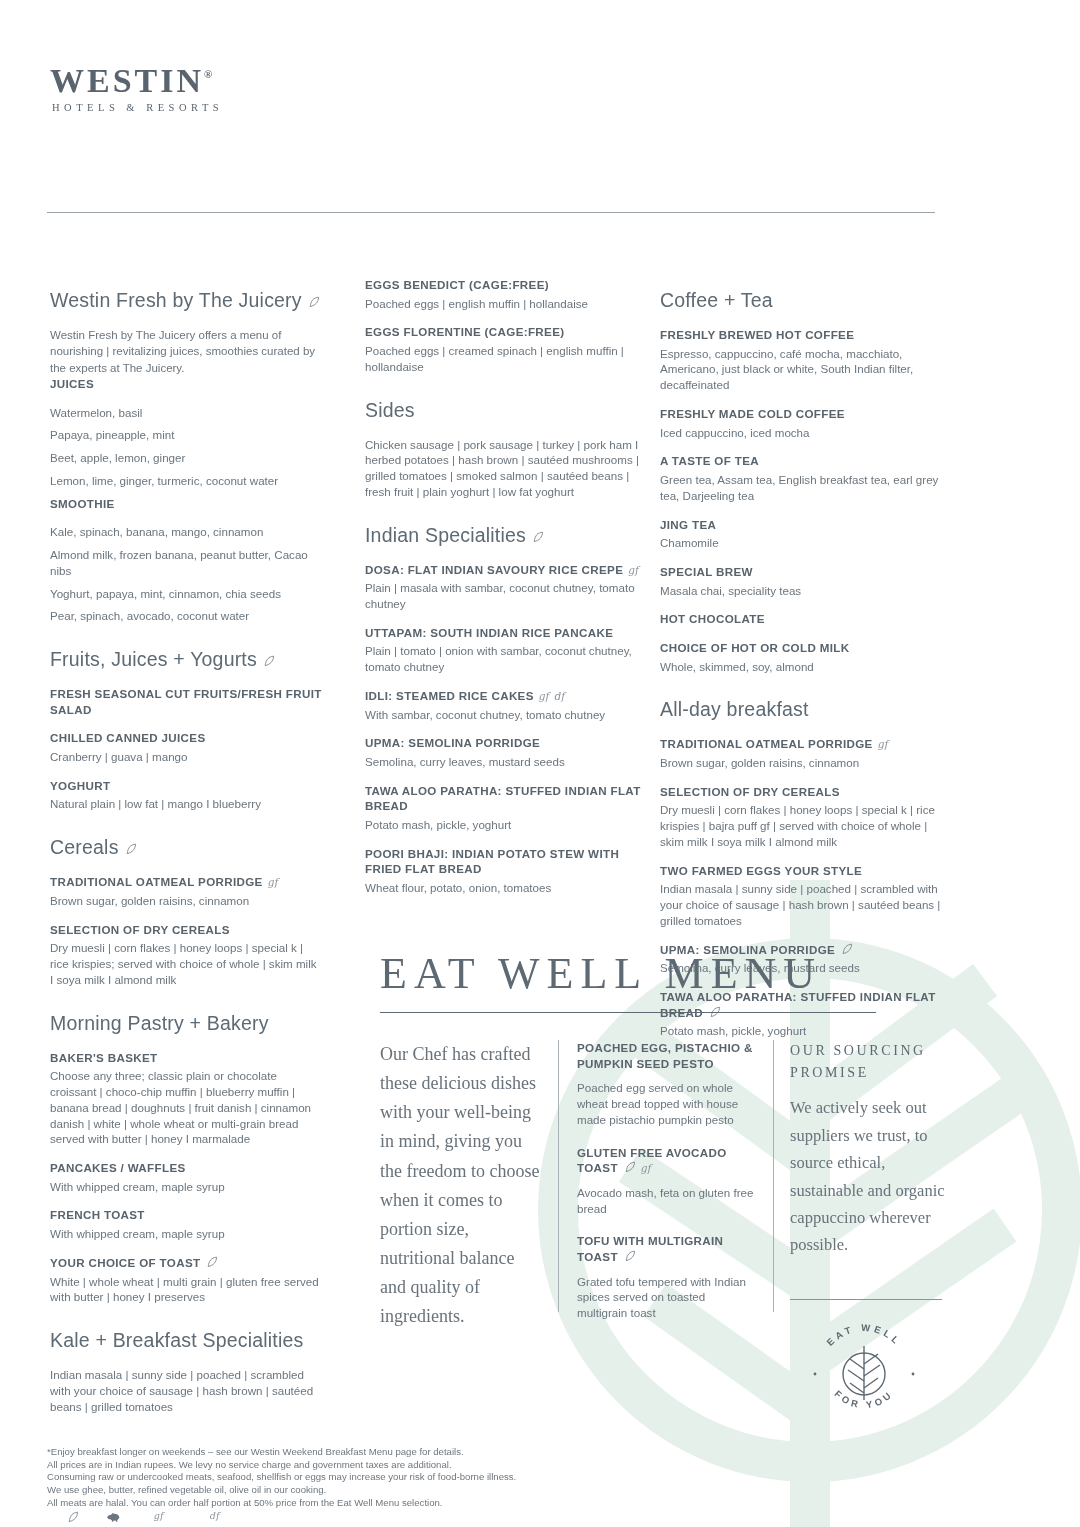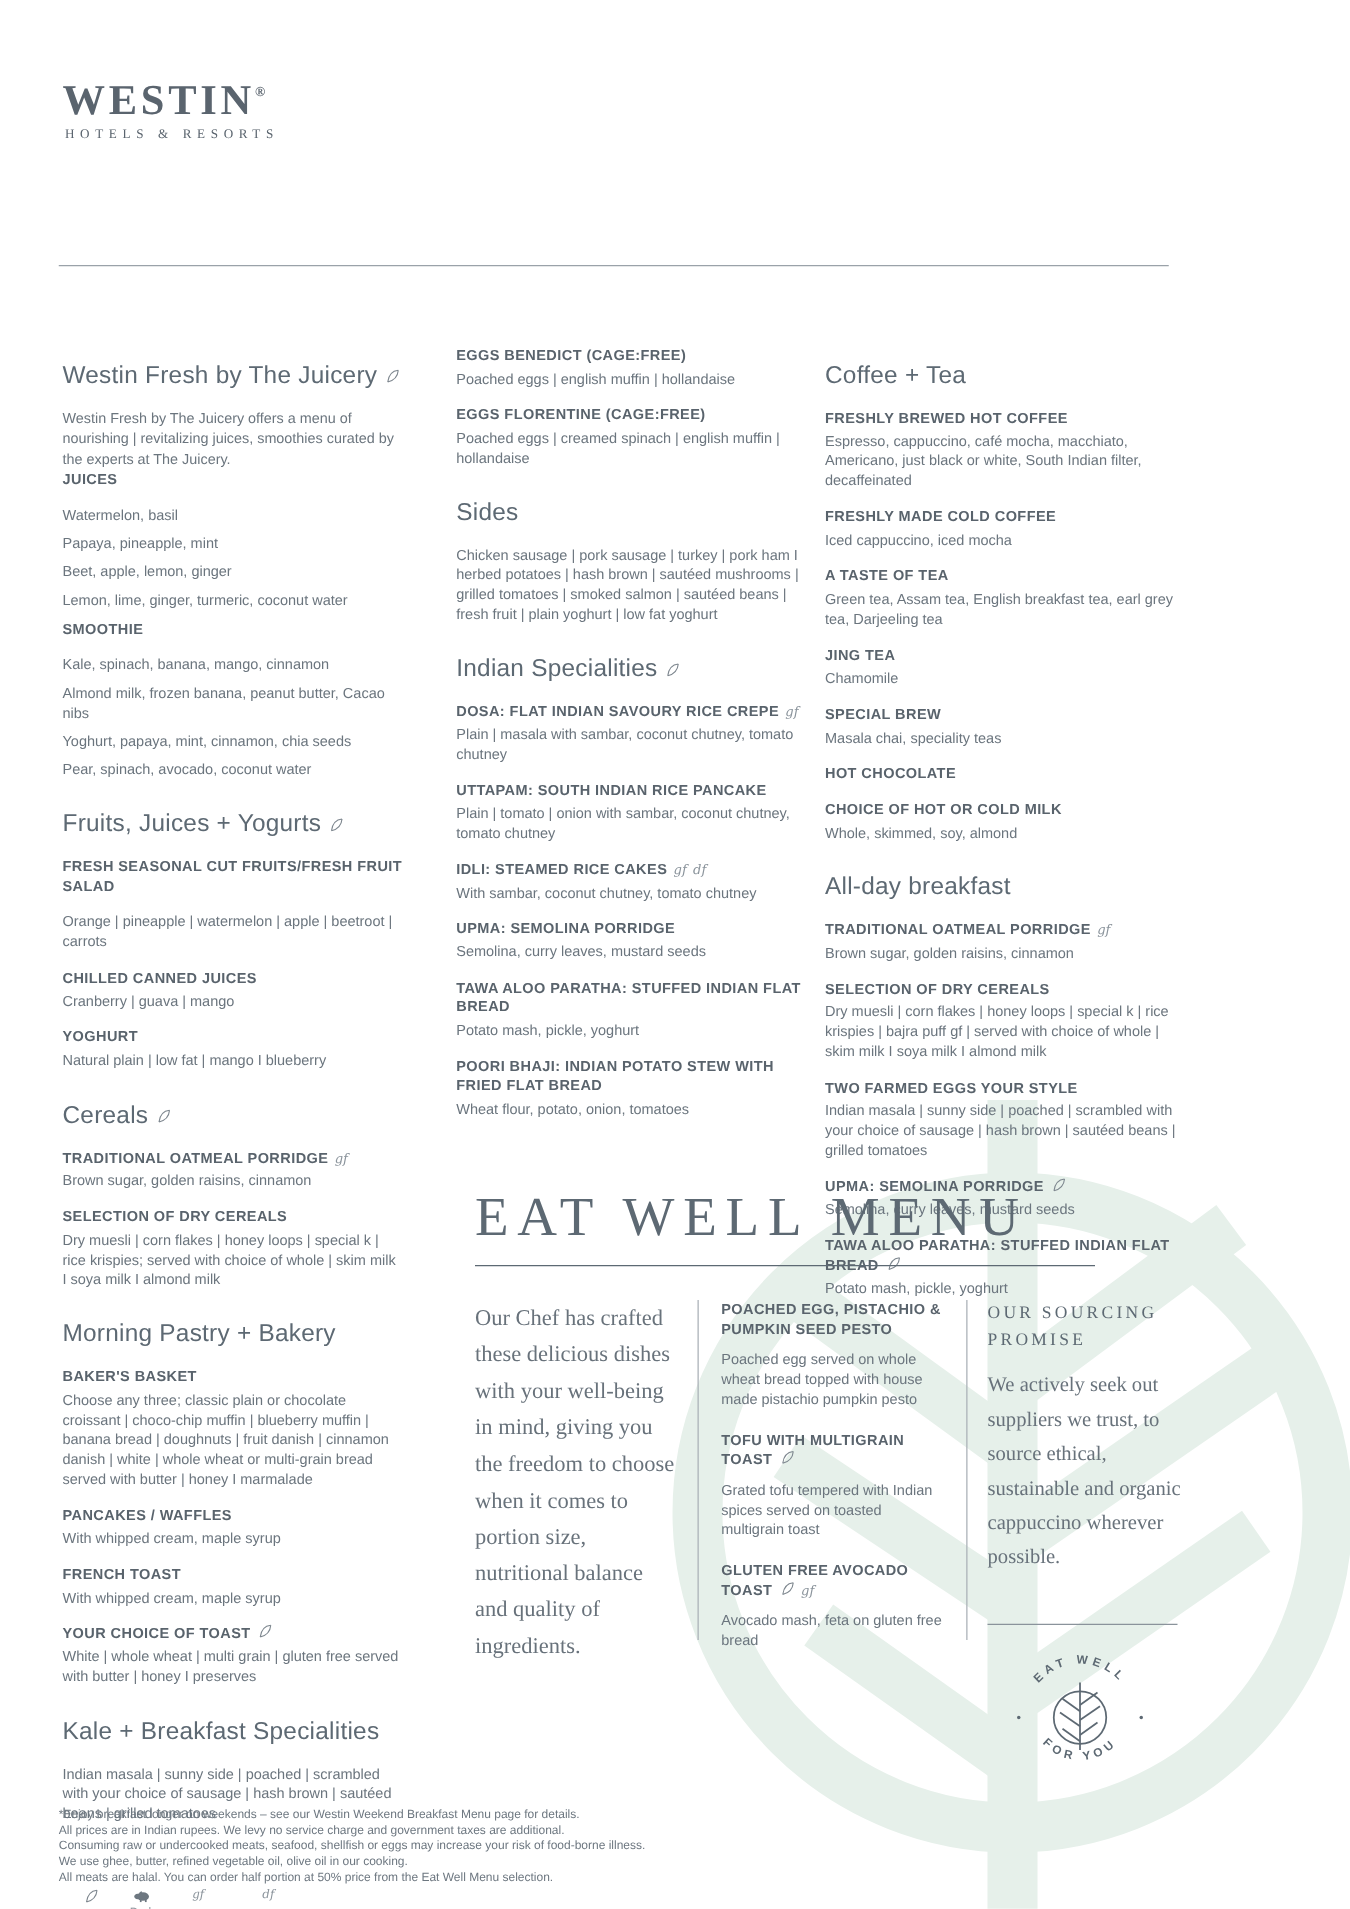--- a/index.html
+++ b/index.html
@@ -122,21 +122,20 @@
         </div>
       </div>
       <div class="menu-section">
         <div class="sec-title"><span>Fruits, Juices + Yogurts</span><svg class="leaf" width="12" height="12" viewBox="0 0 12 12">
             <path d="M10.6 1.2 C5.6 1.7 3 4.4 2.2 10.6 M10.6 1.2 C10.2 6.1 7.6 9.3 2.2 10.6" fill="none" stroke="#7e878f" stroke-width="0.9"></path>
           </svg></div>
         <div class="item">
           <div class="item-name"><span>FRESH SEASONAL CUT FRUITS/FRESH FRUIT SALAD</span></div>
         </div>
         <div class="item">
-          <div class="item-desc">Orange | pineapple | watermelon | apple | beetroot | carrots</div>
         </div>
         <div class="item">
           <div class="item-name"><span>CHILLED CANNED JUICES</span></div>
           <div class="item-desc">Cranberry | guava | mango</div>
         </div>
         <div class="item">
           <div class="item-name"><span>YOGHURT</span></div>
           <div class="item-desc">Natural plain | low fat | mango I blueberry</div>
         </div>
       </div>
@@ -294,30 +293,30 @@
     <div id="ew-cols">
       <div id="ew-chef">Our Chef has crafted these delicious dishes with your well-being in mind, giving you the freedom to choose when it comes to portion size, nutritional balance and quality of ingredients.</div>
       <div class="ew-div"></div>
       <div id="ew-items">
           <div class="menu-section">
             <div class="item">
               <div class="item-name"><span>POACHED EGG, PISTACHIO &amp; PUMPKIN SEED PESTO</span></div>
               <div class="item-desc">Poached egg served on whole wheat bread topped with house made pistachio pumpkin pesto</div>
             </div>
             <div class="item">
+              <div class="item-name"><span>GLUTEN FREE AVOCADO TOAST</span><svg class="leaf" width="12" height="12" viewBox="0 0 12 12">
+                  <path d="M10.6 1.2 C5.6 1.7 3 4.4 2.2 10.6 M10.6 1.2 C10.2 6.1 7.6 9.3 2.2 10.6" fill="none" stroke="#7e878f" stroke-width="0.9"></path>
+                </svg><span class="badge-text">gf</span></div>
+              <div class="item-desc">Avocado mash, feta on gluten free bread</div>
+            </div>
+            <div class="item">
               <div class="item-name"><span>TOFU WITH MULTIGRAIN TOAST</span><svg class="leaf" width="12" height="12" viewBox="0 0 12 12">
                   <path d="M10.6 1.2 C5.6 1.7 3 4.4 2.2 10.6 M10.6 1.2 C10.2 6.1 7.6 9.3 2.2 10.6" fill="none" stroke="#7e878f" stroke-width="0.9"></path>
                 </svg></div>
               <div class="item-desc">Grated tofu tempered with Indian spices served on toasted multigrain toast</div>
-            </div>
-            <div class="item">
-              <div class="item-name"><span>GLUTEN FREE AVOCADO TOAST</span><svg class="leaf" width="12" height="12" viewBox="0 0 12 12">
-                  <path d="M10.6 1.2 C5.6 1.7 3 4.4 2.2 10.6 M10.6 1.2 C10.2 6.1 7.6 9.3 2.2 10.6" fill="none" stroke="#7e878f" stroke-width="0.9"></path>
-                </svg><span class="badge-text">gf</span></div>
-              <div class="item-desc">Avocado mash, feta on gluten free bread</div>
             </div>
           </div>
         </div>
       <div class="ew-div"></div>
       <div id="ew-right">
         <div id="ew-src-title">OUR SOURCING PROMISE</div>
         <div id="ew-src-text">We actively seek out suppliers we trust, to source ethical, sustainable and organic cappuccino wherever possible.</div>
         <div id="ew-src-rule"></div>
         <svg id="ew-logo" width="112" height="112" viewBox="0 0 112 112">
           <defs>

